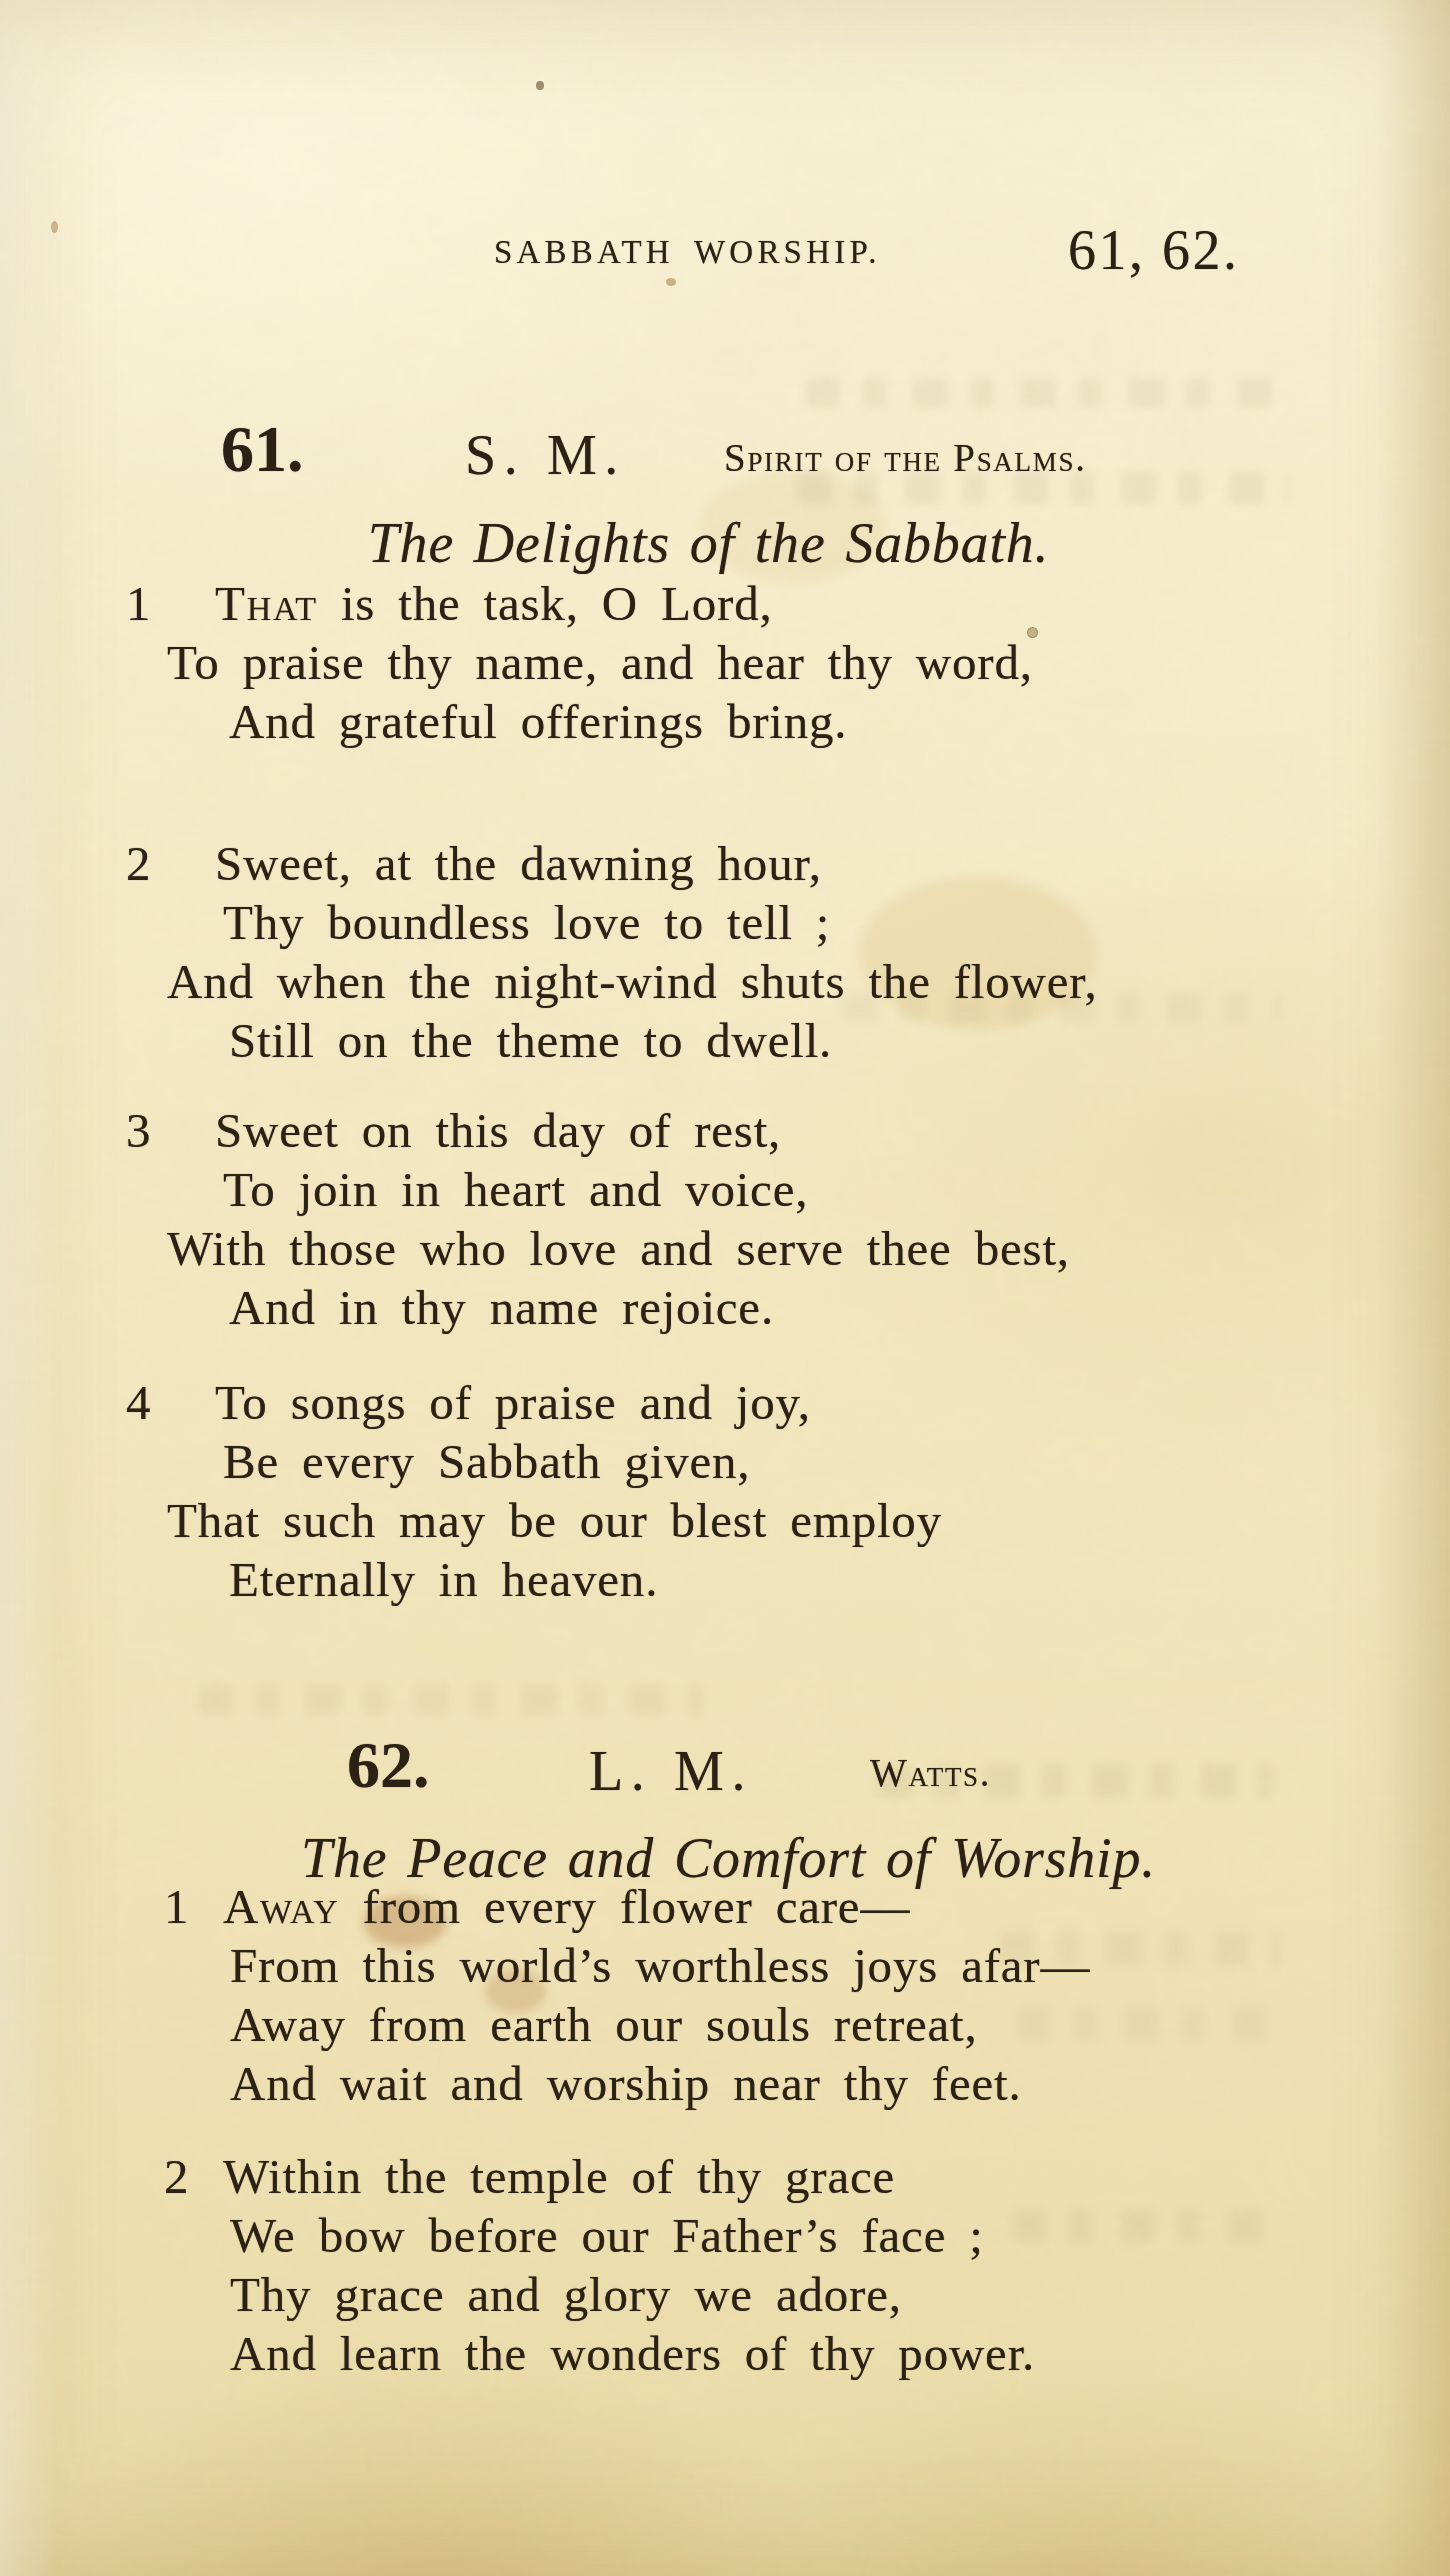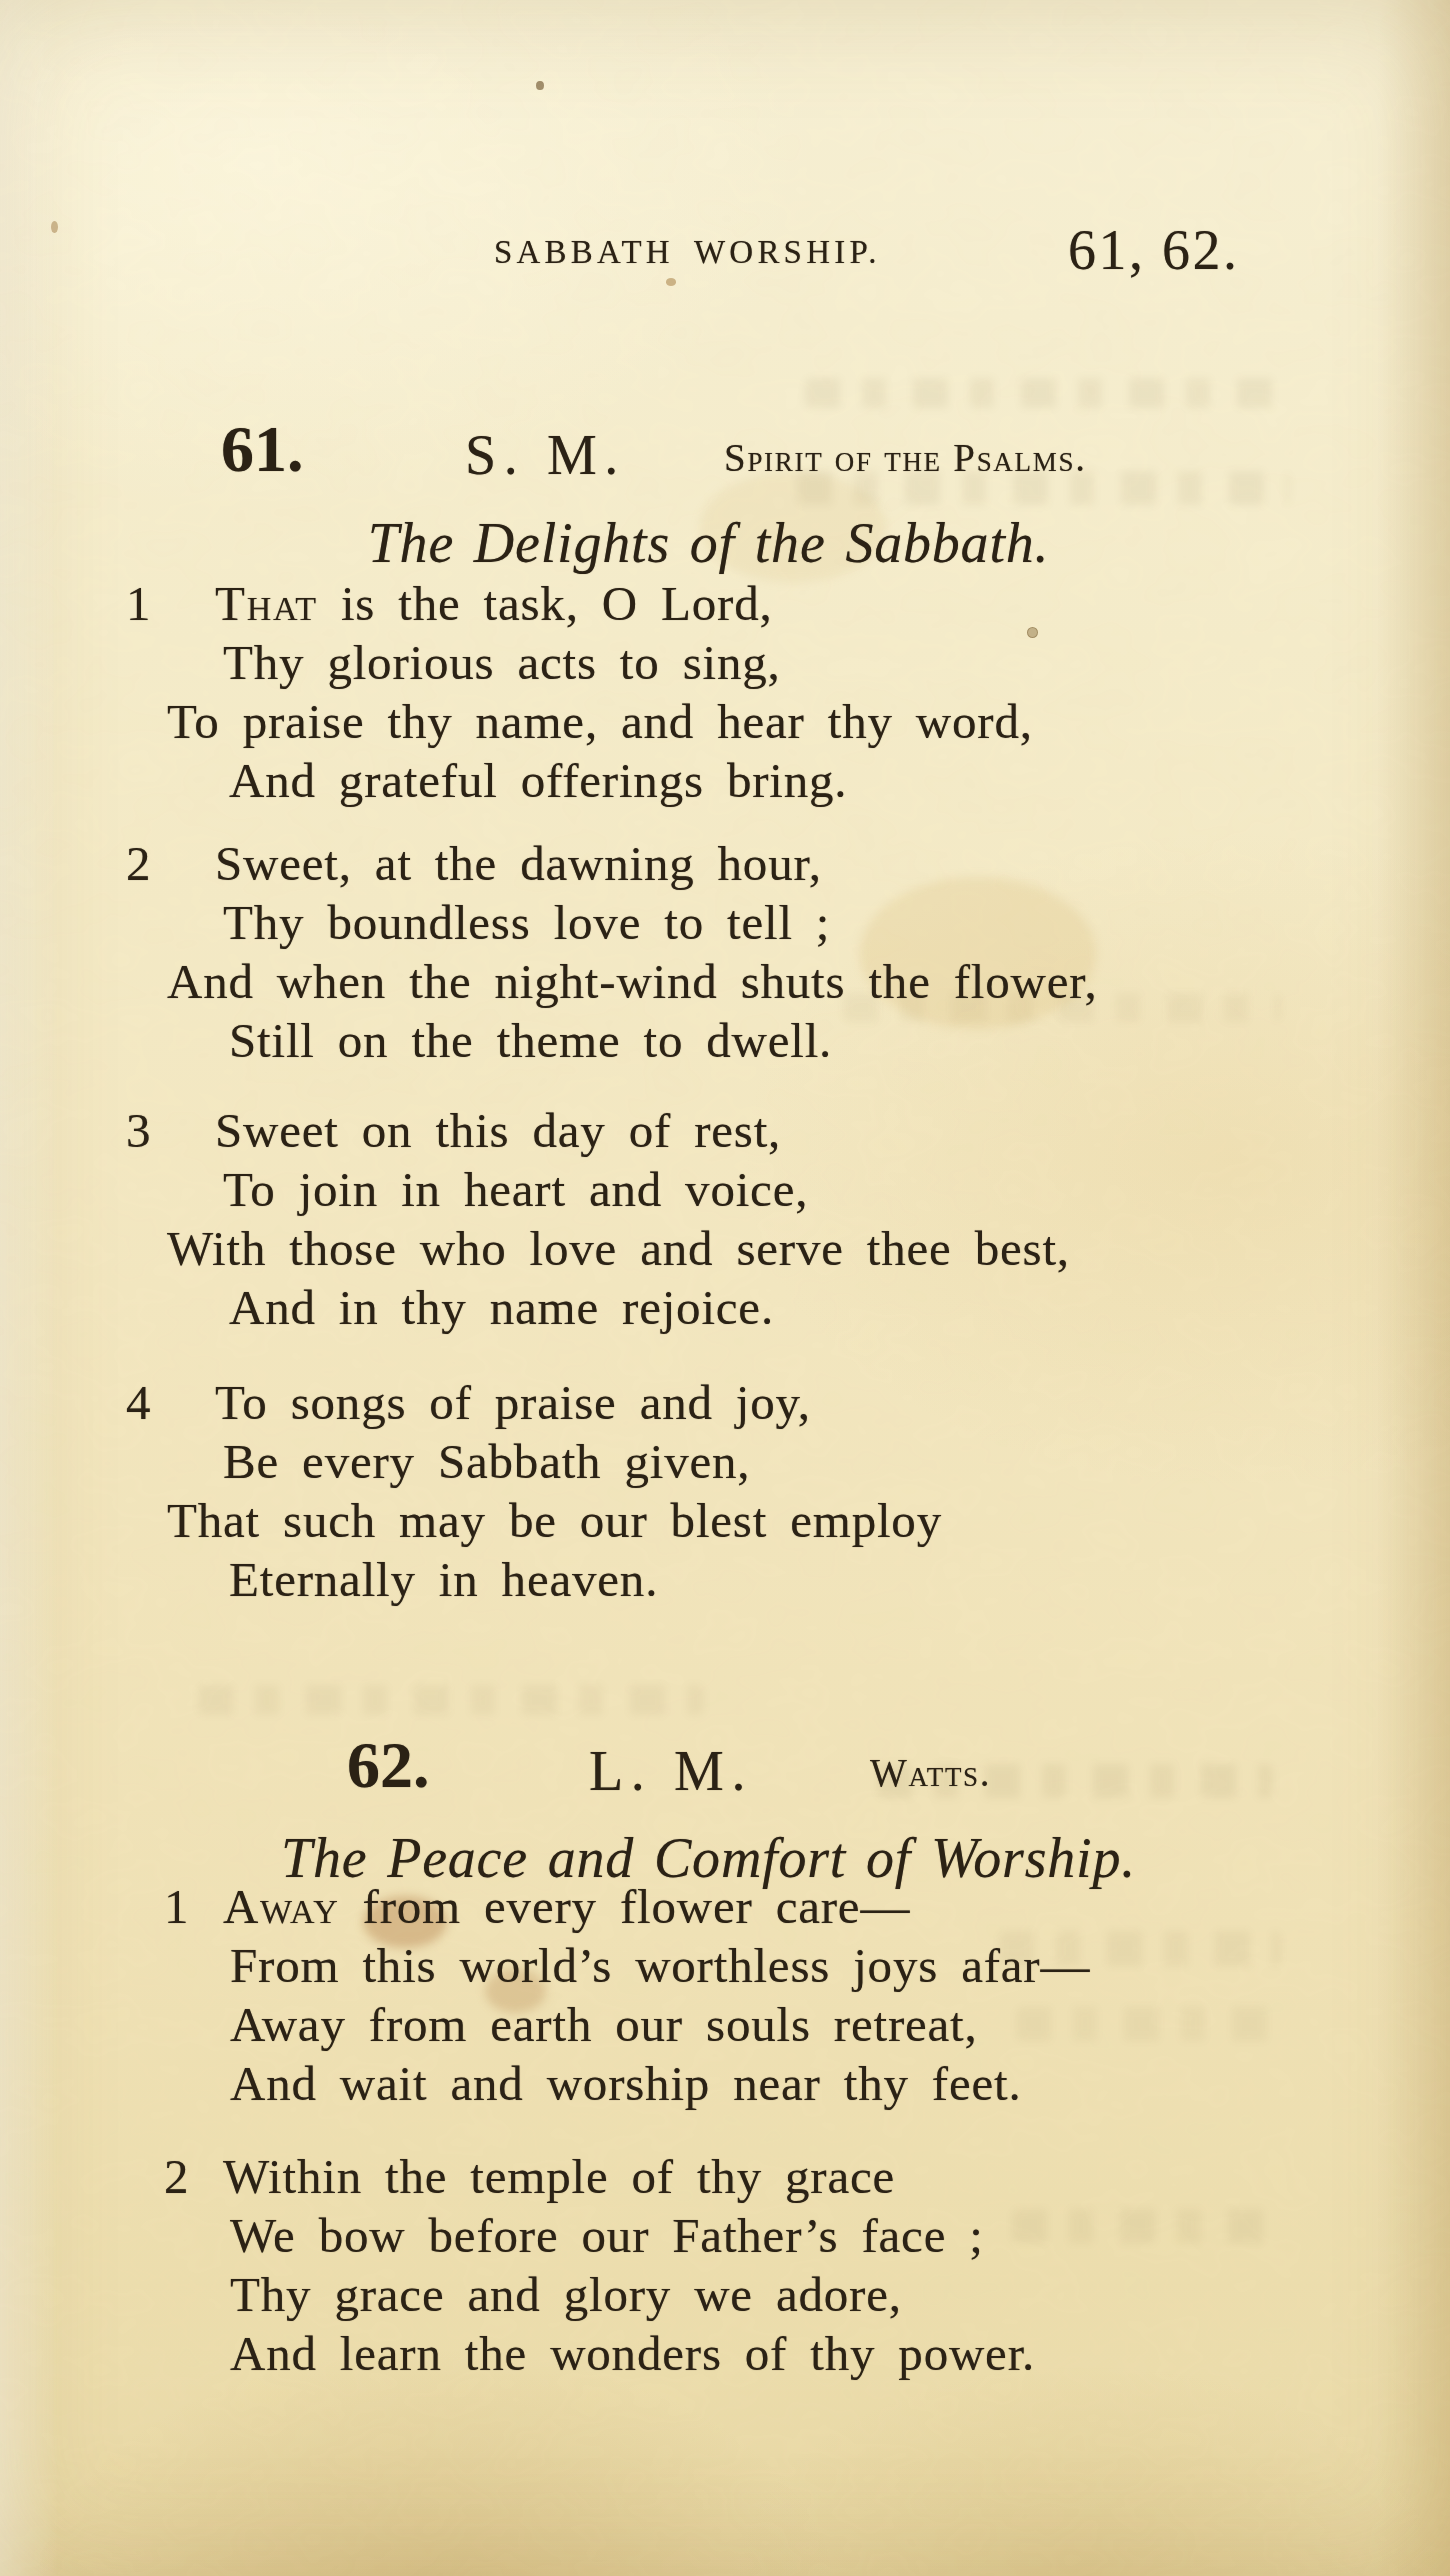--- a/index.html
+++ b/index.html
@@ -32,21 +32,21 @@
   .meter{position:absolute;font-size:56px;letter-spacing:7.6px;}
   .attrib{position:absolute;font-size:39px;font-variant-caps:small-caps;letter-spacing:1.7px;}
   .n61{left:221px;top:411px;}
   .m61{left:465px;top:423px;}
   .a61{left:724px;top:435px;}
   .n62{left:347px;top:1727px;}
   .m62{left:589px;top:1739px;}
   .a62{left:870px;top:1750px;}
   .htitle{position:absolute;left:0;width:1417px;text-align:center;font-style:italic;font-size:56px;letter-spacing:0.8px;word-spacing:5px;}
   .t61{top:511px;}
-  .t62{top:1826px;}
+  .t62{top:1826px;padding-left:20px;}
 
   
   .verse{position:absolute;left:0;width:1450px;font-size:49px;letter-spacing:0.8px;word-spacing:10px;}
   .vnum{position:absolute;top:0;line-height:59px;}
   .h61 .vnum{left:126px;}
   .h62 .vnum{left:164px;}
   .ln{height:59px;line-height:59px;white-space:nowrap;}
   .h61 .ln1{margin-left:215px;}
   .h61 .ln2{margin-left:223px;}
   .h61 .ln3{margin-left:167px;}
@@ -103,21 +103,20 @@
   <div class="hhead">
     <span class="hnum n61 ink">61.</span>
     <span class="meter m61 ink">S. M.</span>
     <span class="attrib a61 ink">Spirit of the Psalms.</span>
   </div>
   <div class="htitle t61 ink">The Delights of the Sabbath.</div>
 
   <div class="verse h61 v61-1 ink">
     <span class="vnum">1</span>
     <div class="ln ln1"><span class="lead">That</span><span> is the task, O Lord,</span></div>
-    <div class="ln ln2">Thy glorious acts to sing,</div>
     <div class="ln ln3">To praise thy name, and hear thy word,</div>
     <div class="ln ln4">And grateful offerings bring.</div>
   </div>
 
   <div class="verse h61 v61-2 ink">
     <span class="vnum">2</span>
     <div class="ln ln1">Sweet, at the dawning hour,</div>
     <div class="ln ln2">Thy boundless love to tell ;</div>
     <div class="ln ln3">And when the night-wind shuts the flower,</div>
     <div class="ln ln4">Still on the theme to dwell.</div>

